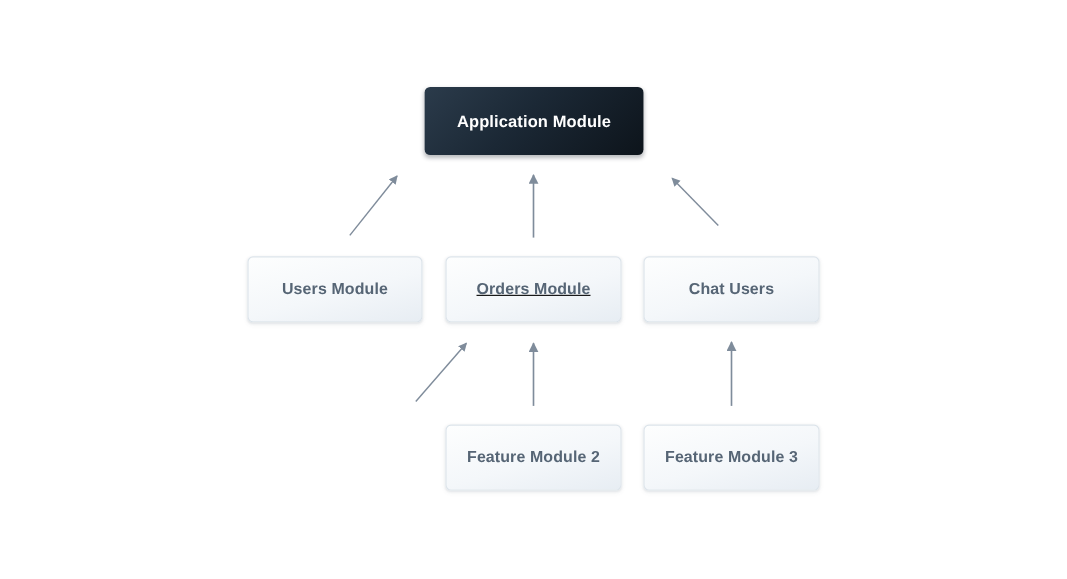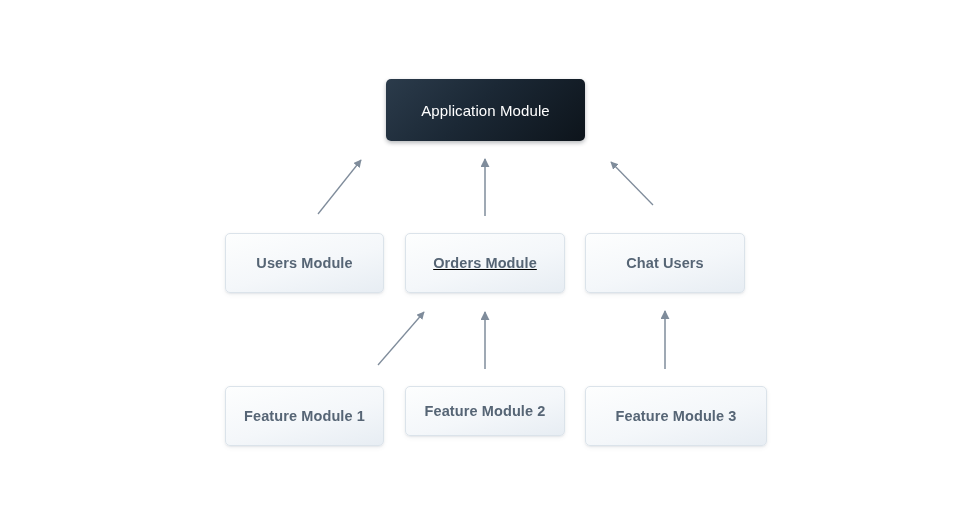--- a/index.html
+++ b/index.html
@@ -43,21 +43,21 @@
   }
   
   .node-root {
     background: linear-gradient(135deg, #2b3b4b 0%, #1b2835 45%, #0d141b 100%);
     box-shadow: 0 2px 4px rgba(15, 23, 32, 0.30);
     border: none;
   }
   .node-root .node-label {
     color: #ffffff;
     font-size: 15px;
-    font-weight: normal;
+    font-weight: bold;
     letter-spacing: 0.1px;
   }
   
   .node-light {
     background: linear-gradient(165deg, #fdfefe 0%, #f4f7fa 55%, #e7edf3 100%);
     border: 1px solid #dbe3ea;
     box-shadow: 0 1px 2px rgba(60, 80, 100, 0.10), 0 2px 5px rgba(60, 80, 100, 0.06);
   }
   .node-light .node-label {
     color: #566575;
@@ -100,25 +100,22 @@
   </div>
 
   <div class="node node-light" id="node-orders-module" style="left: 405px; top: 233px; width: 160px; height: 60px; text-decoration: underline;">
     <span class="node-label">Orders Module</span>
   </div>
 
   <div class="node node-light" id="node-chat-module" style="left: 585px; top: 233px; width: 160px; height: 60px;">
     <span class="node-label">Chat Users</span>
   </div>
 
-  <div class="node node-light" id="node-feature-module-1" style="left: 225px; top: 386px; width: 159px; height: 60px;">
-    <span class="node-label">Feature Module 1</span>
-  </div>
 
-  <div class="node node-light" id="node-feature-module-2" style="left: 405px; top: 386px; width: 160px; height: 50px;">
+  <div class="node node-light" id="node-feature-module-2" style="left: 405px; top: 386px; width: 160px; height: 60px;">
     <span class="node-label">Feature Module 2</span>
   </div>
 
-  <div class="node node-light" id="node-feature-module-3" style="left: 585px; top: 386px; width: 182px; height: 60px;">
+  <div class="node node-light" id="node-feature-module-3" style="left: 585px; top: 386px; width: 160px; height: 60px;">
     <span class="node-label">Feature Module 3</span>
   </div>
 
 </div>
 
 </body></html>

